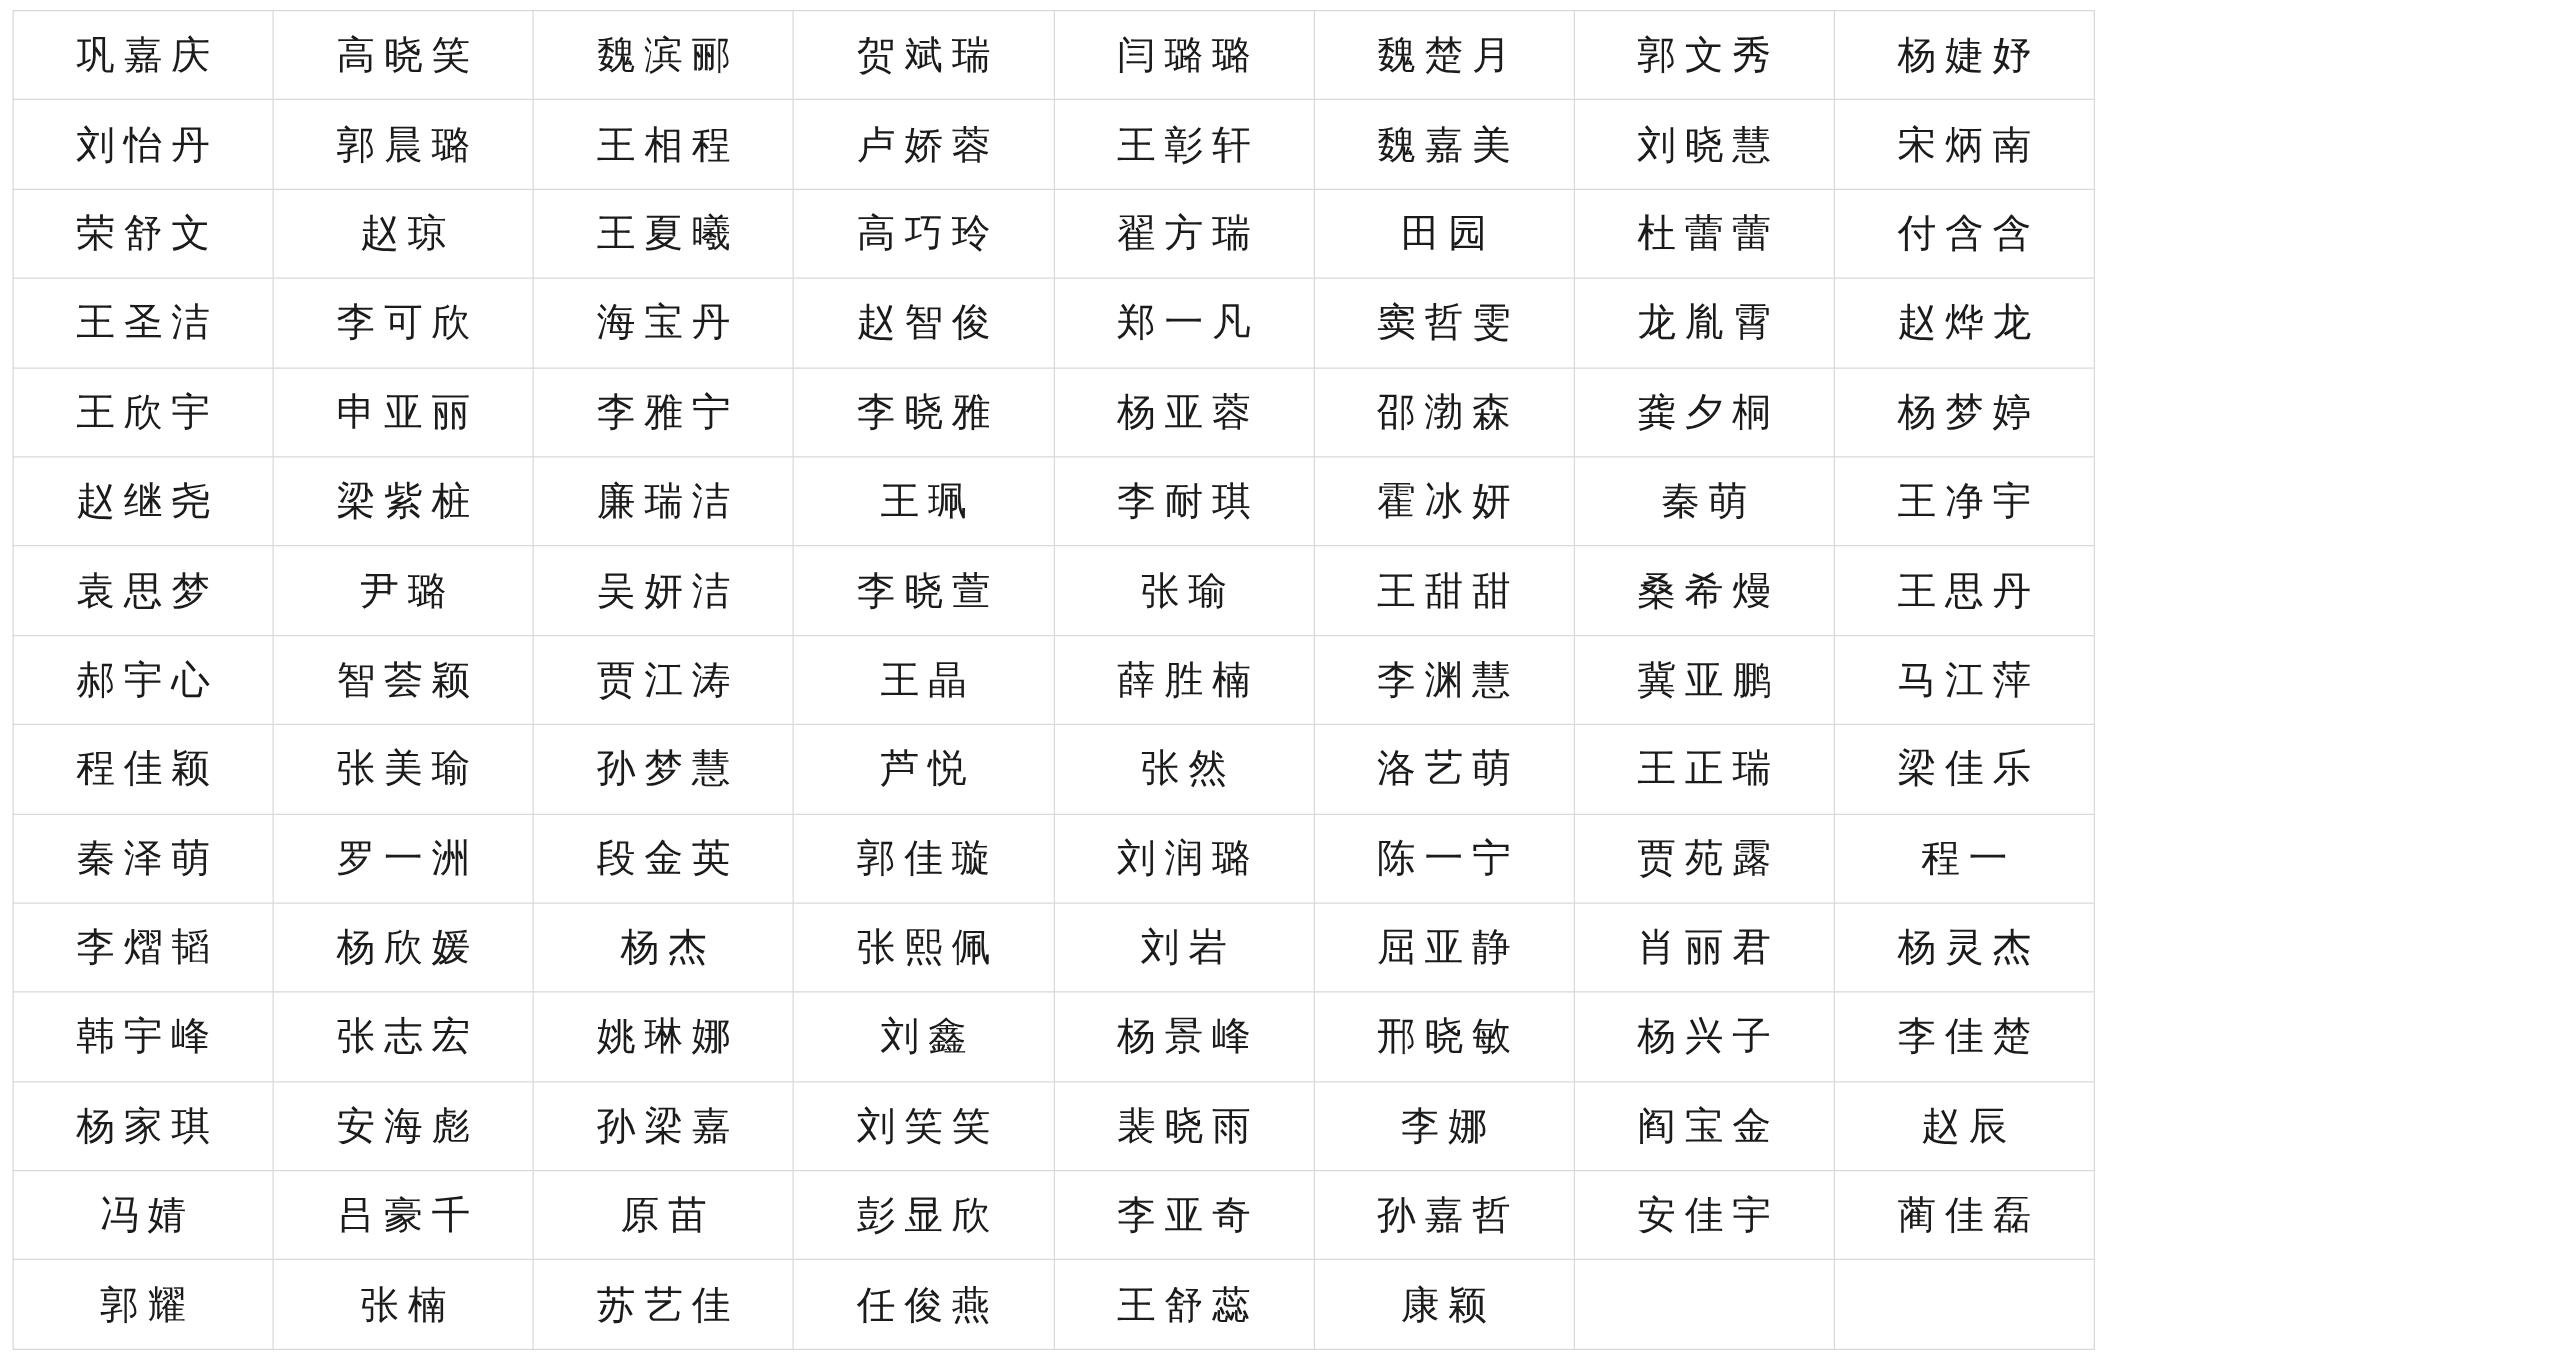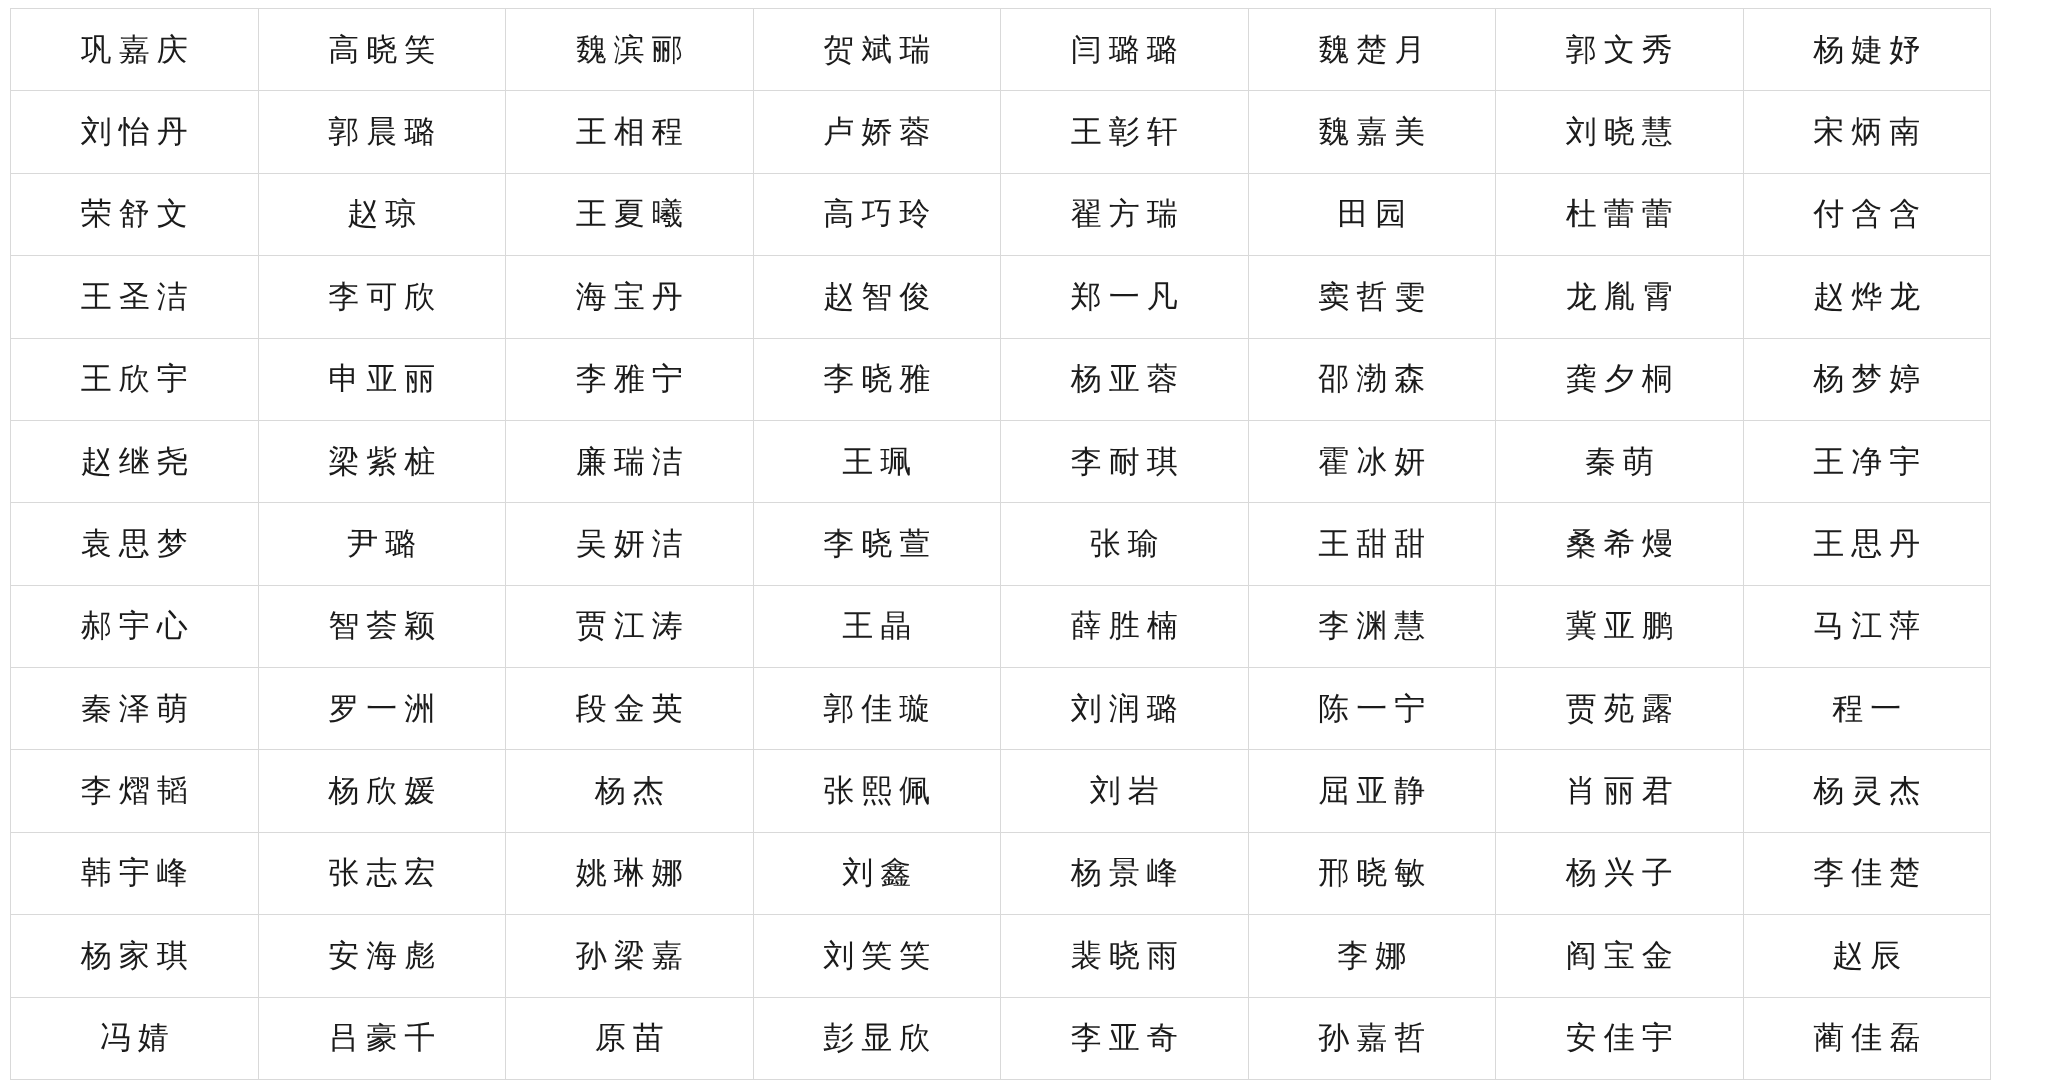--- a/index.html
+++ b/index.html
@@ -15,21 +15,21 @@
     left: 0; top: 0;
     width: 2048px;
     height: 1088px;
     box-sizing: border-box;
     padding: 8px 8px 8px 10px;
     background: #ffffff;
   }
   table.names-grid {
     border-collapse: collapse;
     table-layout: fixed;
-    width: 1981px;
+    width: 1666px;
     height: 1072px;
   }
   table.names-grid td {
     border: 1px solid var(--grid-border, #d9d9d9);
     text-align: center;
     vertical-align: middle;
     padding: 0;
     font-family: "DejaVu Serif", "Liberation Serif", serif;
     font-size: 31px;
     font-weight: 400;
@@ -120,20 +120,30 @@
           <td>郝宇心</td>
           <td>智荟颖</td>
           <td>贾江涛</td>
           <td>王晶</td>
           <td>薛胜楠</td>
           <td>李渊慧</td>
           <td>冀亚鹏</td>
           <td>马江萍</td>
         </tr>
         <tr>
+          <td>程佳颖</td>
+          <td>张美瑜</td>
+          <td>孙梦慧</td>
+          <td>芦悦</td>
+          <td>张然</td>
+          <td>洛艺萌</td>
+          <td>王正瑞</td>
+          <td>梁佳乐</td>
+        </tr>
+        <tr>
           <td>秦泽萌</td>
           <td>罗一洲</td>
           <td>段金英</td>
           <td>郭佳璇</td>
           <td>刘润璐</td>
           <td>陈一宁</td>
           <td>贾苑露</td>
           <td>程一</td>
         </tr>
         <tr>
@@ -169,15 +179,25 @@
         <tr>
           <td>冯婧</td>
           <td>吕豪千</td>
           <td>原苗</td>
           <td>彭显欣</td>
           <td>李亚奇</td>
           <td>孙嘉哲</td>
           <td>安佳宇</td>
           <td>蔺佳磊</td>
         </tr>
+        <tr>
+          <td>郭耀</td>
+          <td>张楠</td>
+          <td>苏艺佳</td>
+          <td>任俊燕</td>
+          <td>王舒蕊</td>
+          <td>康颖</td>
+          <td></td>
+          <td></td>
+        </tr>
       </tbody>
   </table>
 </div>
 
 </body></html>

